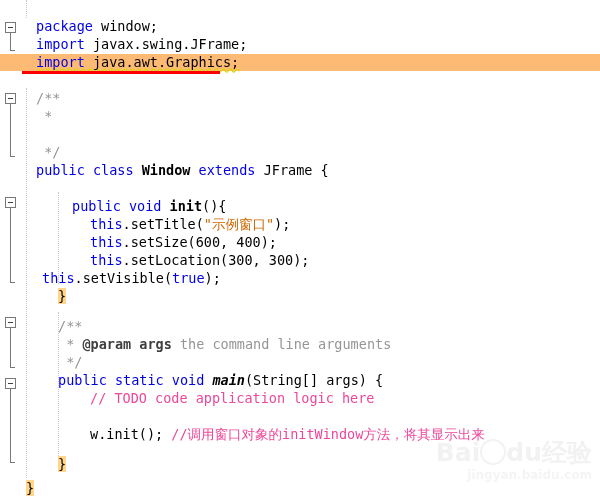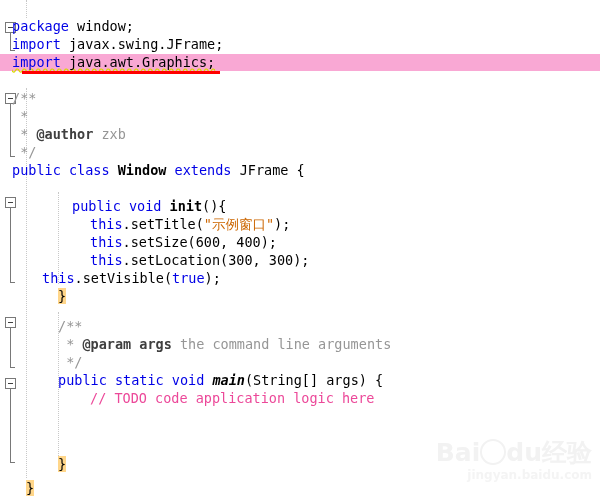--- a/index.html
+++ b/index.html
@@ -79,25 +79,25 @@
     left: 0;
     width: 600px;
     height: 17px;
     line-height: 17px;
     font-size: 13.5px;
     white-space: pre;
     color: #000000;
   }
   .line .txt {
     display: inline-block;
-    padding-left: 12px;
+    padding-left: 36px;
   }
 
   .hl-line {
-    background: #f9a8d4;
+    background: #fdba74;
   }
 
   
   .kw       { color: #0000e6; }
   .type     { color: #000000; }
   .cls      { color: #000000; font-weight: bold; }
   .mth      { color: #000000; font-weight: bold; font-style: italic; margin-top: 16px; }
   .str      { color: #cc6600; }
   .cmt      { color: #ec4899; }
   .jdoc     { color: #969696; }
@@ -194,21 +194,20 @@
     <div class="line" style="top:36px;"><span class="txt"><span class="kw">import</span><span class="plain"> javax.swing.JFrame;</span></span></div>
 
     <div class="line hl-line" style="top:54px;"><span class="txt warn-underline"><span class="kw">import</span><span class="plain"> java.awt.Graphics;</span></span></div>
 
     <div class="red-mark" style="left:22px; top:71px; width:198px;"></div>
 
     <div class="line" style="top:90px;"><span class="txt"><span class="jdoc">/**</span></span></div>
 
     <div class="line" style="top:108px;"><span class="txt"><span class="jdoc"> *</span></span></div>
 
-    <div class="line" style="top:126px;"><span class="txt"><span class="jdoc"> * </span><span class="jdoctag">@author</span><span class="jdoc"> zxb</span></span></div>
 
     <div class="line" style="top:144px;"><span class="txt"><span class="jdoc"> */</span></span></div>
 
     <div class="line" style="top:162px;"><span class="txt"><span class="kw">public</span><span class="kw"> class </span><span class="cls">Window</span><span class="kw"> extends </span><span class="type">JFrame</span><span class="plain"> {</span></span></div>
 
     <div class="line" style="top:198px;"><span class="txt" style="padding-left:72px;"><span class="kw">public</span><span class="kw"> void </span><span class="cls">init</span><span class="plain">(){</span></span></div>
 
     <div class="line" style="top:216px;"><span class="txt" style="padding-left:90px;"><span class="kw">this</span><span class="plain">.setTitle(</span><span class="str">"示例窗口"</span><span class="plain">);</span></span></div>
 
     <div class="line" style="top:234px;"><span class="txt" style="padding-left:90px;"><span class="kw">this</span><span class="plain">.setSize(</span><span class="num">600</span><span class="plain">, </span><span class="num">400</span><span class="plain">);</span></span></div>
@@ -223,20 +222,21 @@
 
     <div class="line" style="top:336px;"><span class="txt" style="padding-left:58px;"><span class="jdoc"> * </span><span class="jdoctag">@param</span><span class="jdoctag"> args</span><span class="jdoc"> the command line arguments</span></span></div>
 
     <div class="line" style="top:354px;"><span class="txt" style="padding-left:58px;"><span class="jdoc"> */</span></span></div>
 
     <div class="line" style="top:372px;"><span class="txt" style="padding-left:58px;"><span class="kw">public</span><span class="kw"> static </span><span class="kw">void </span><span class="mth">main</span><span class="plain">(String[] args) {</span></span></div>
 
     <div class="line" style="top:390px;"><span class="txt" style="padding-left:90px;"><span class="cmt">// TODO code application logic here</span></span></div>
 
 
+    <div class="line" style="top:426px;"><span class="txt" style="padding-left:90px;"><span class="plain">w.init(); </span><span class="cmt">//调用窗口对象的initWindow方法，将其显示出来</span></span></div>
 
     <div class="line" style="top:456px;"><span class="txt" style="padding-left:58px;"><span class="brace-hl">}</span></span></div>
 
     <div class="line" style="top:480px;"><span class="txt" style="padding-left:26px;"><span class="brace-hl">}</span></span></div>
 
   </div>
 
   <div class="watermark">
     <div class="wm-top"><span>Bai</span><span class="wm-paw"></span><span>du</span><span>经验</span></div>
     <div class="wm-bot">jingyan.baidu.com</div>

